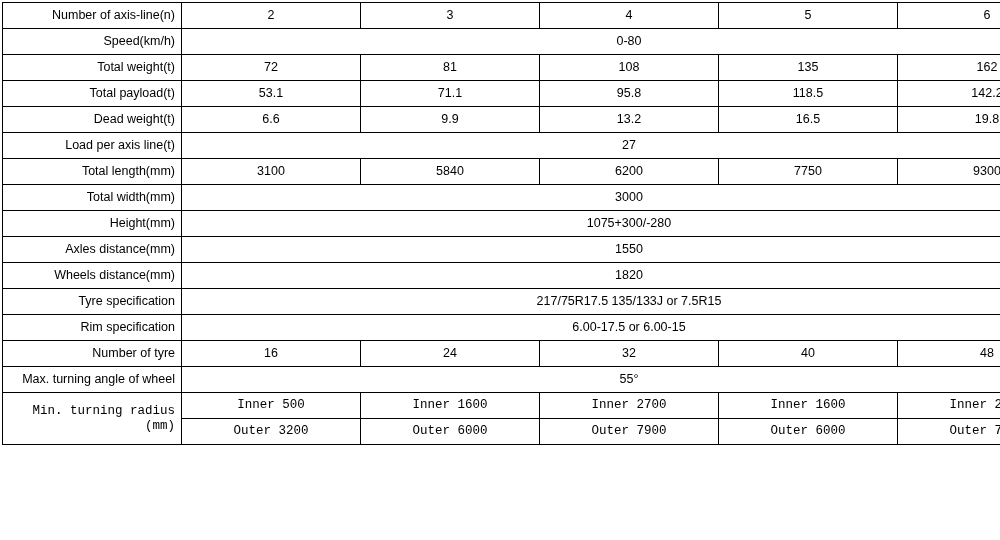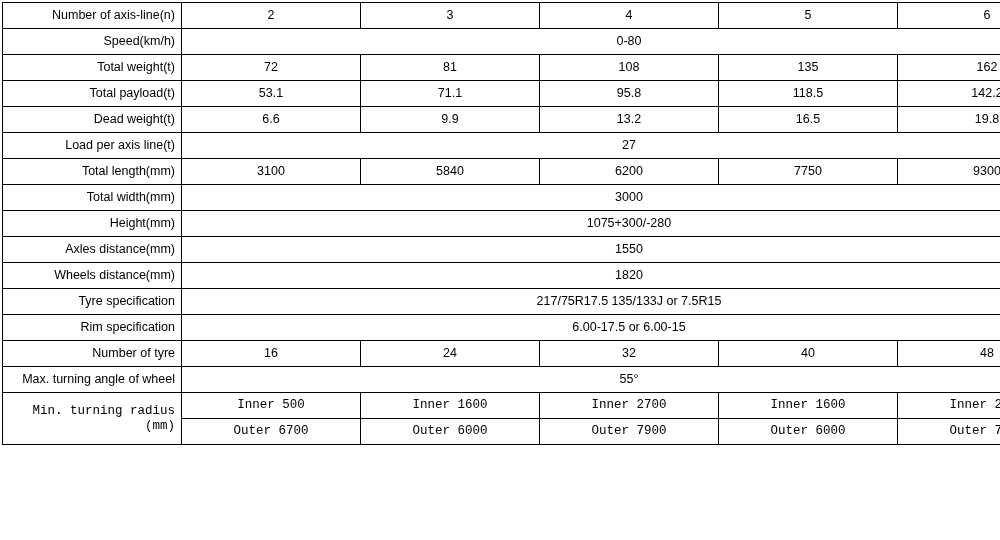--- a/index.html
+++ b/index.html
@@ -156,21 +156,21 @@
     <tr>
       <td class="label-cell tall" rowspan="2">Min. turning radius (mm)</td>
       <td class="val tall">Inner 500</td>
       <td class="val tall">Inner 1600</td>
       <td class="val tall">Inner 2700</td>
       <td class="val tall">Inner 1600</td>
       <td class="val tall">Inner 2220</td>
     </tr>
 
     <tr>
-      <td class="val tall">Outer 6700</td>
+      <td class="val tall">Outer 3200</td>
       <td class="val tall">Outer 6000</td>
       <td class="val tall">Outer 7900</td>
       <td class="val tall">Outer 6000</td>
       <td class="val tall">Outer 7000</td>
     </tr>
 
   </tbody>
 </table>
 
 </body></html>

